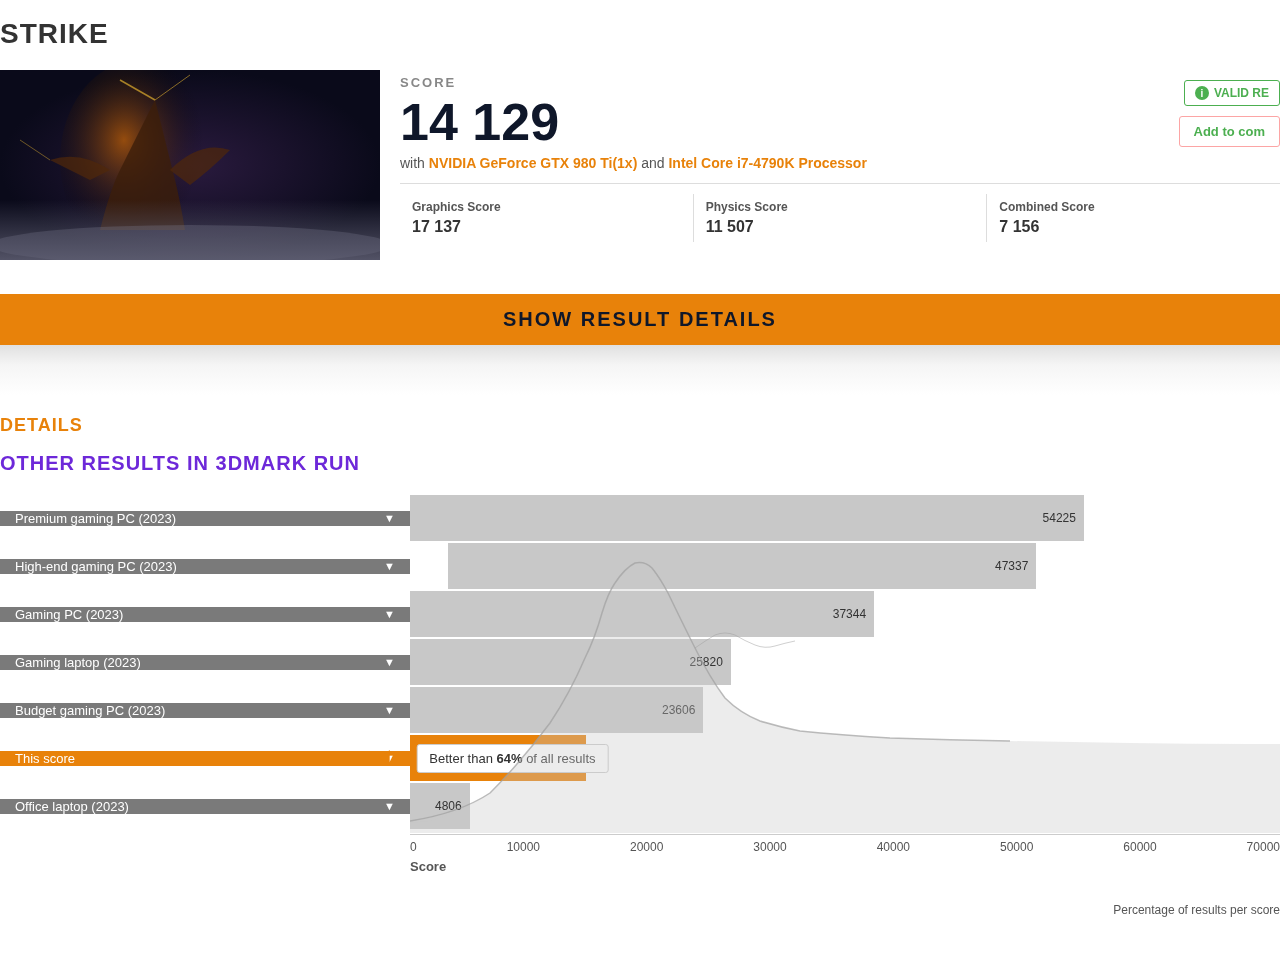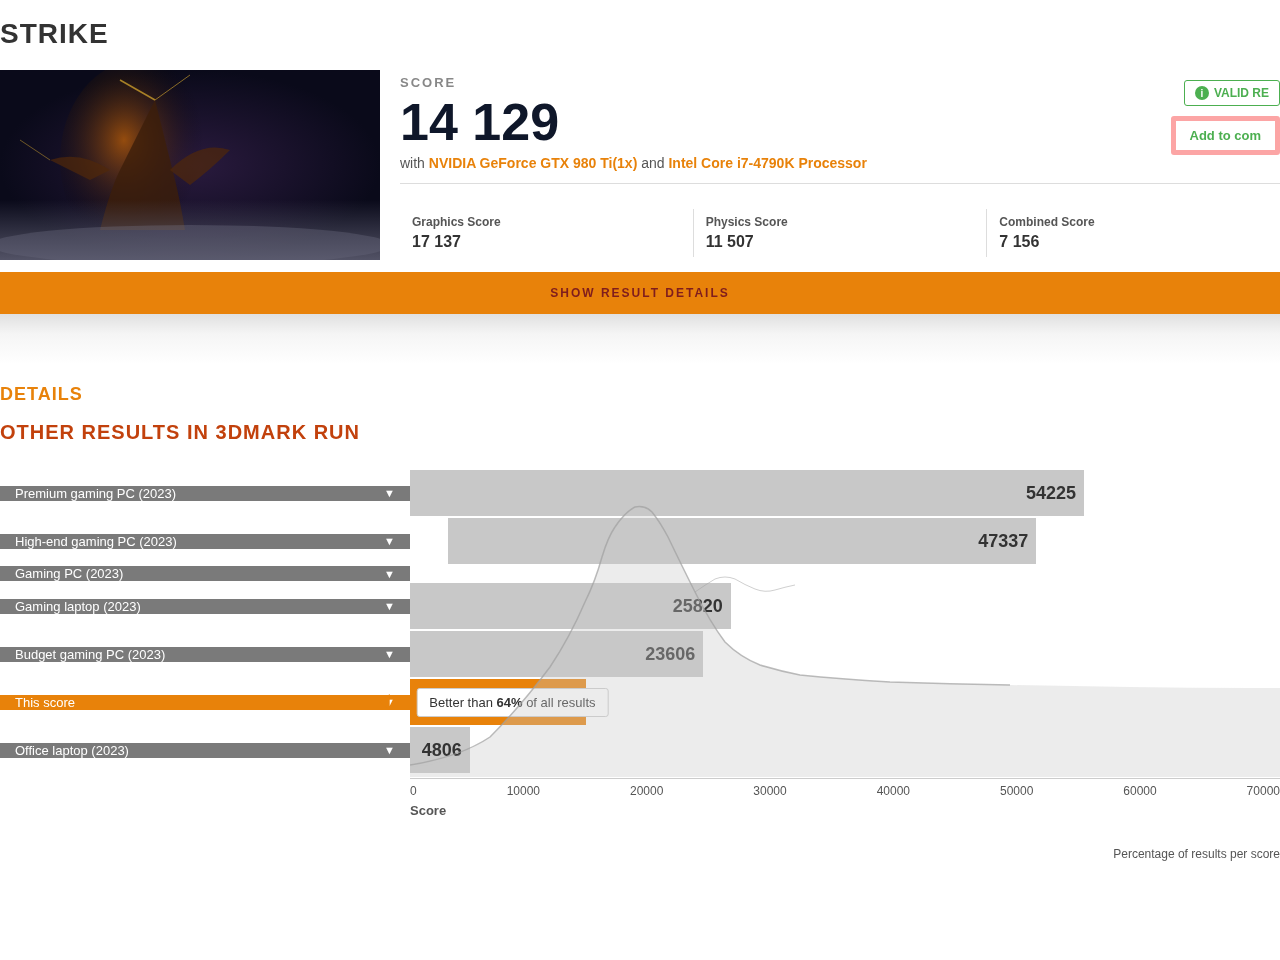--- a/index.html
+++ b/index.html
@@ -91,21 +91,20 @@
       gap: 0;
       border-top: 1px solid #ddd;
       padding-top: 10px;
       width: 100%;
     }
 
     .sub-score-item {
       flex: 1;
       padding: 6px 12px;
       border-right: 1px solid #ddd;
-      margin-top: 15px;
     }
 
     .sub-score-item:last-child {
       border-right: none;
     }
 
     .sub-score-label {
       font-size: 12px;
       color: #555;
       font-weight: bold;
@@ -149,42 +148,42 @@
     .top-right-area {
       display: flex;
       flex-direction: column;
       align-items: flex-end;
       gap: 10px;
       margin-left: auto;
       padding-top: 5px;
     }
 
     .add-to-compare-btn {
-      border: 5px solid #fca5a5;
+      border: 1px solid #fca5a5;
       border-radius: 3px;
       padding: 7px 14px;
       font-size: 13px;
       color: #4CAF50;
       background: #fff;
       cursor: pointer;
       font-weight: bold;
       white-space: nowrap;
     }
 
     
     .show-result-banner {
       background: #e8820a;
-      color: #7f1d1d;
+      color: #0f172a;
       text-align: center;
       padding: 14px;
-      font-size: 12px;
+      font-size: 20px;
       font-weight: bold;
       letter-spacing: 2px;
       cursor: pointer;
-      margin-top: 2px;
+      margin-top: 24px;
     }
 
     
     .details-bg-strip {
       background: linear-gradient(180deg, #e0e0e0 0%, #f5f5f5 40%, #fff 100%);
       height: 50px;
     }
 
     
     .details-section {
@@ -195,23 +194,23 @@
       font-size: 18px;
       font-weight: bold;
       color: #e8820a;
       letter-spacing: 1px;
       margin-bottom: 16px;
     }
 
     .results-title {
       font-size: 20px;
       font-weight: bold;
-      color: #c2410c;
+      color: #6d28d9;
       letter-spacing: 1px;
-      margin-bottom: 26px;
+      margin-bottom: 20px;
     }
 
     
     .chart-container {
       position: relative;
       width: 100%;
     }
 
     .chart-rows {
       width: 100%;
@@ -260,22 +259,22 @@
       justify-content: flex-end;
       padding-right: 8px;
       position: relative;
     }
 
     .bar.this-score-bar {
       background: #e8820a;
     }
 
     .bar-value {
-      font-size: 18px;
-      font-weight: bold;
+      font-size: 12px;
+      font-weight: normal;
       color: #333;
       position: absolute;
       right: 8px;
     }
 
     .x-axis {
       display: flex;
       margin-top: 5px;
       padding-left: 410px;
     }
@@ -416,20 +415,26 @@
       <div class="bar" style="width:67.62428571428572%;height:100%;position:relative;margin-left:38px;">
         <span class="bar-value">47337</span>
       </div>
 
     </div>
   </div>
       <div class="chart-row">
     <div class="chart-row-label">
       <span>Gaming PC (2023)</span>
       <span class="dropdown-arrow">▼</span>
+    </div>
+    <div class="bar-area" style="position:relative;">
+      <div class="bar" style="width:53.34857142857143%;height:100%;position:relative;">
+        <span class="bar-value">37344</span>
+      </div>
+
     </div>
   </div>
       <div class="chart-row">
     <div class="chart-row-label">
       <span>Gaming laptop (2023)</span>
       <span class="dropdown-arrow">▼</span>
     </div>
     <div class="bar-area" style="position:relative;">
       <div class="bar" style="width:36.885714285714286%;height:100%;position:relative;">
         <span class="bar-value">25820</span>

